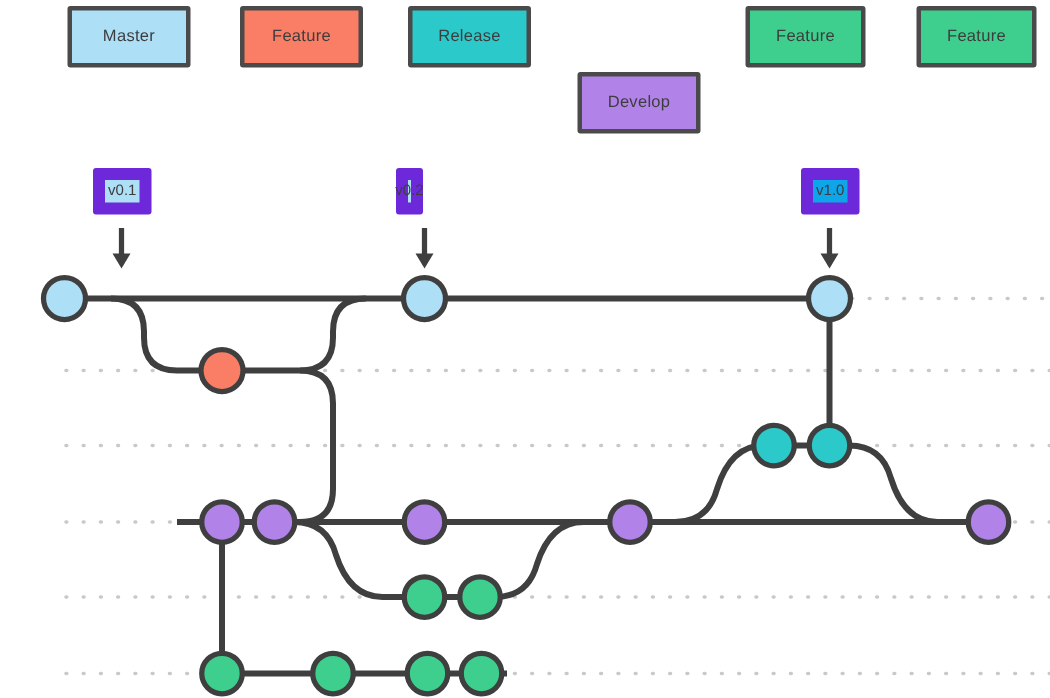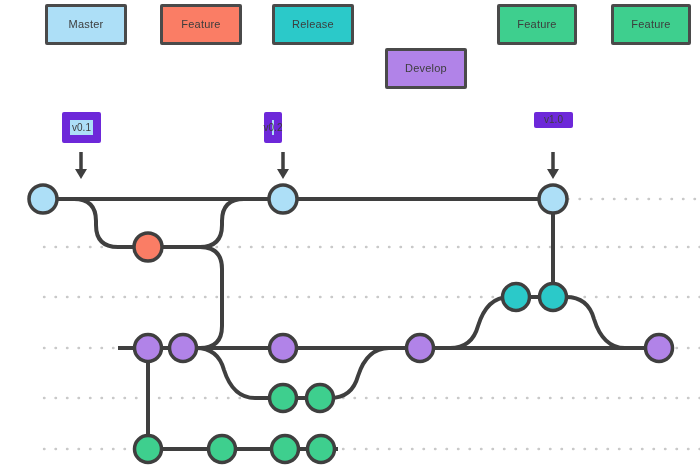--- a/index.html
+++ b/index.html
@@ -172,18 +172,18 @@
       </g>
   </svg>
 
   <div id="tags-layer">
       <div class="tag-box" style="left: 62px; top: 112px; width: 39px; height: 31px; background: rgb(173, 223, 247);">
         <span>v0.1</span>
       </div>
       <div class="tag-box" style="left: 264px; top: 112px; width: 18px; height: 31px; background: rgb(173, 223, 247);">
         <span>v0.2</span>
       </div>
-      <div class="tag-box" style="left: 534px; top: 112px; width: 39px; height: 16px; background: #0ea5e9;">
+      <div class="tag-box" style="left: 534px; top: 112px; width: 39px; height: 31px; background: #0ea5e9;">
         <span>v1.0</span>
       </div>
     </div>
 
 </div>
 
 </body></html>

